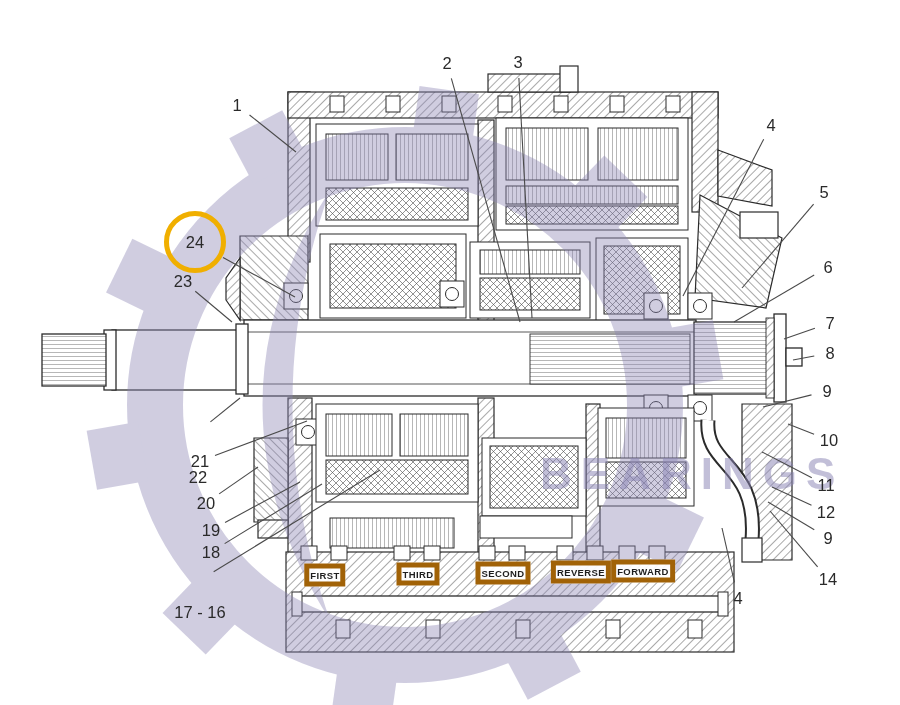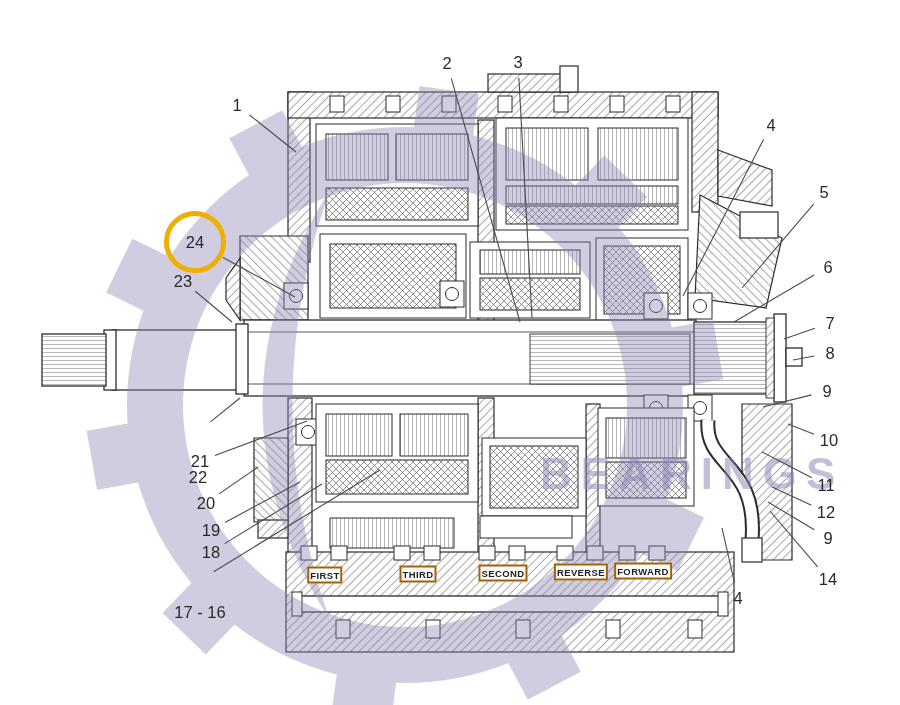--- a/index.html
+++ b/index.html
@@ -34,21 +34,21 @@
     position:absolute;transform:translate(-50%,-50%);
     font-size:16.5px;color:#2a2a2a;white-space:nowrap;
   }
   #highlight-circle{
     position:absolute;border:5px solid #F0AF00;border-radius:50%;
     transform:translate(-50%,-50%);background:transparent;
   }
   .gear-label{
     position:absolute;transform:translate(-50%,-50%);
     font-size:9.5px;font-weight:600;letter-spacing:0.4px;color:#1e1e1e;
-    background:rgba(255,255,255,0.92);border:2px solid #a16207;padding:1px 1px;
+    background:rgba(255,255,255,0.92);border:5px solid #a16207;padding:1px 1px;
     white-space:nowrap;
   }
 </style>
 </head>
 <body>
 
 <div id="canvas">
 
   <svg id="drawing" class="abs" width="900" height="705" viewBox="0 0 900 705">
     <defs>

